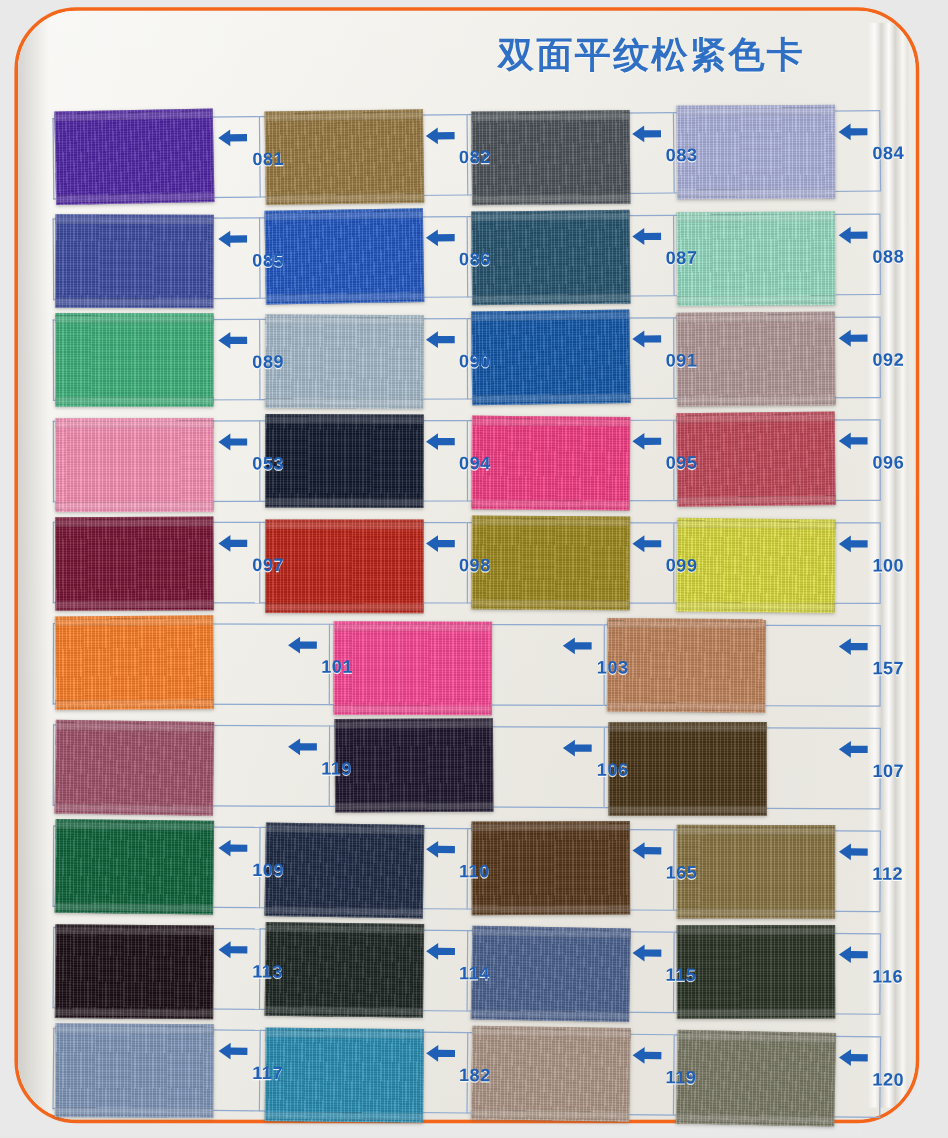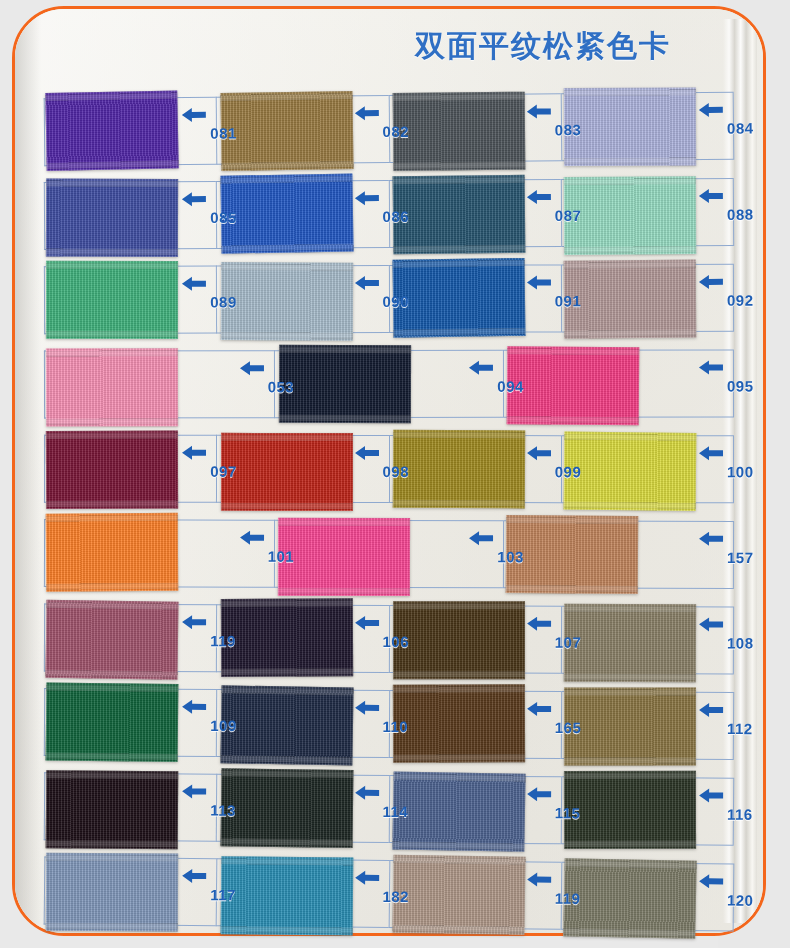--- a/index.html
+++ b/index.html
@@ -390,20 +390,33 @@
               <div class="edge-top"></div>
               <div class="edge-bot"></div>
             </div>
             <div class="marker">
               <svg width="26" height="18" viewBox="0 0 26 18">
                 <path d="M11 2 L11 6 L25 6 L25 12 L11 12 L11 16 L1 9 Z" fill="#1f5fb5"></path>
               </svg>
               <div class="code">095</div>
             </div>
           </div>
+          <div class="cell">
+            <div class="swatch" title="rose-red" style="background: rgb(196, 73, 90); top: -7px; left: 2px; transform: rotate(-0.56deg);">
+              <div class="weave"></div>
+              <div class="edge-top"></div>
+              <div class="edge-bot"></div>
+            </div>
+            <div class="marker">
+              <svg width="26" height="18" viewBox="0 0 26 18">
+                <path d="M11 2 L11 6 L25 6 L25 12 L11 12 L11 16 L1 9 Z" fill="#1f5fb5"></path>
+              </svg>
+              <div class="code">096</div>
+            </div>
+          </div>
         </div>
       </div>
       <div class="row r4">
         <div class="cells">
           <div class="cell">
             <div class="swatch" title="burgundy" style="background: rgb(122, 22, 55); top: -5px; left: 1px; transform: rotate(-0.28deg);">
               <div class="weave"></div>
               <div class="edge-top"></div>
               <div class="edge-bot"></div>
             </div>
@@ -532,33 +545,20 @@
               <div class="edge-top"></div>
               <div class="edge-bot"></div>
             </div>
             <div class="marker">
               <svg width="26" height="18" viewBox="0 0 26 18">
                 <path d="M11 2 L11 6 L25 6 L25 12 L11 12 L11 16 L1 9 Z" fill="#1f5fb5"></path>
               </svg>
               <div class="code">107</div>
             </div>
           </div>
-          <div class="cell">
-            <div class="swatch" title="khaki-gray" style="background: rgb(139, 129, 104); top: -3px; left: 2px; transform: rotate(0deg);">
-              <div class="weave"></div>
-              <div class="edge-top"></div>
-              <div class="edge-bot"></div>
-            </div>
-            <div class="marker">
-              <svg width="26" height="18" viewBox="0 0 26 18">
-                <path d="M11 2 L11 6 L25 6 L25 12 L11 12 L11 16 L1 9 Z" fill="#1f5fb5"></path>
-              </svg>
-              <div class="code">108</div>
-            </div>
-          </div>
         </div>
       </div>
       <div class="row r7">
         <div class="cells">
           <div class="cell">
             <div class="swatch" title="forest-green" style="background: rgb(16, 101, 60); top: -6px; left: 1px; transform: rotate(0.28deg);">
               <div class="weave"></div>
               <div class="edge-top"></div>
               <div class="edge-bot"></div>
             </div>

